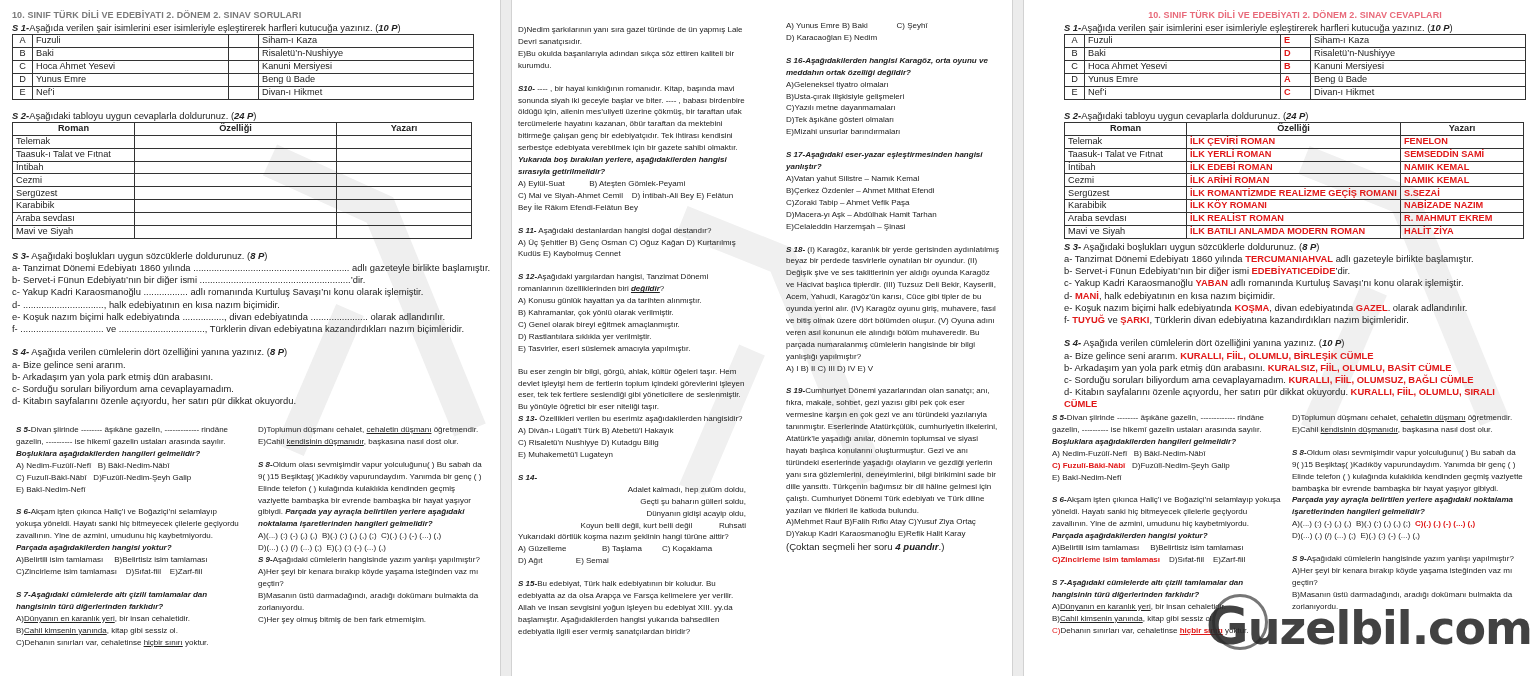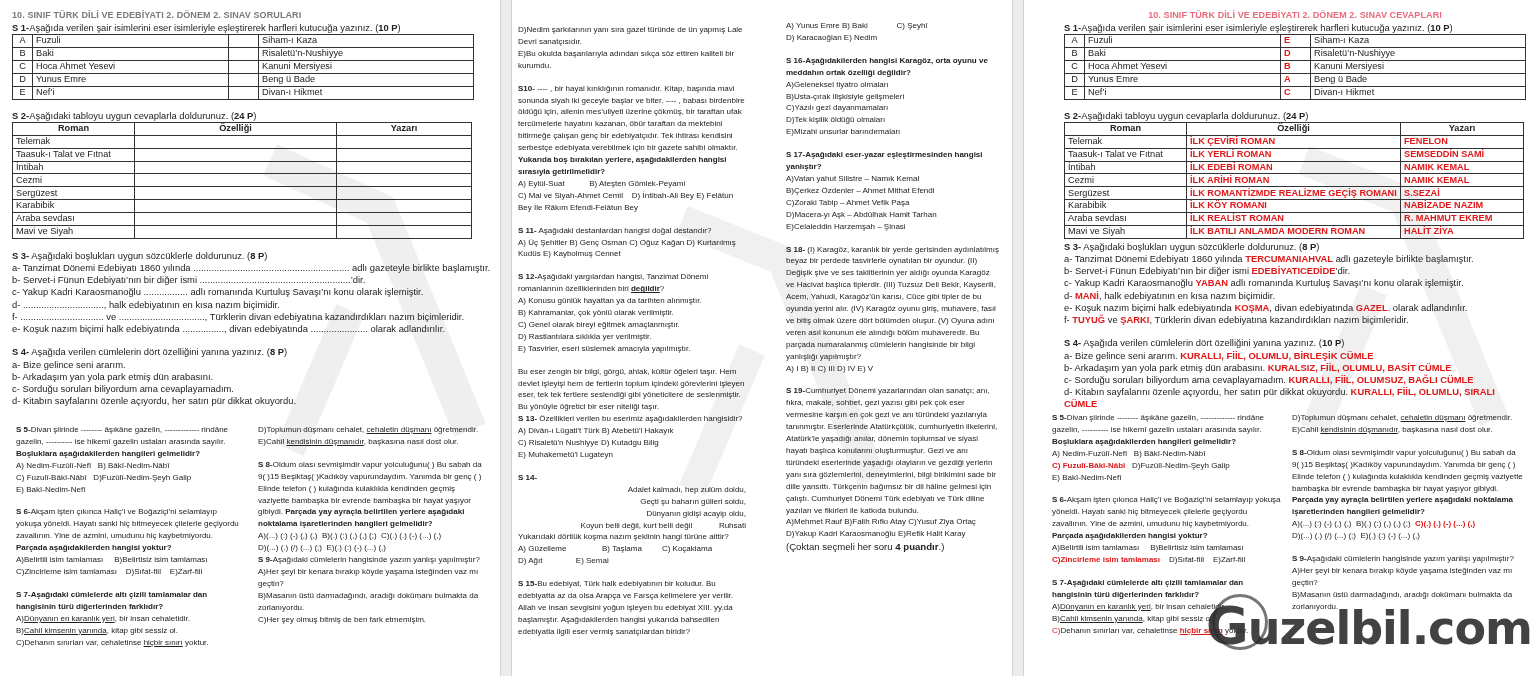--- a/index.html
+++ b/index.html
@@ -8,21 +8,21 @@
   .page { position: absolute; top: 0; height: 676px; background: #fff; overflow: hidden; }
   #p1 { left: 0; width: 500px; }
   #p2 { left: 512px; width: 500px; }
   #p3 { left: 1024px; width: 512px; }
   .gutter { position: absolute; top: 0; width: 12px; height: 676px; background: #ececec; border-left: 1px solid #d2d2d2; border-right: 1px solid #d2d2d2; }
   #g1 { left: 500px; } #g2 { left: 1012px; }
   .title { font-size: 9px; font-weight: bold; color: #7a7a7a; letter-spacing: 0.1px; }
   .title.red { color: #e86a7a; text-align: center; }
   .q { font-size: 9.4px; line-height: 12.2px; }
   .small { font-size: 8px; line-height: 11.9px; }
-  b { font-weight: bold; }
+  b { font-weight: bold; font-style: italic; }
   .red { color: #e01818; }
   .redb { color: #e01818; font-weight: bold; }
   table { border-collapse: collapse; font-size: 9.2px; }
   td, th { border: 1px solid #333; padding: 0 3px; height: 12.9px; line-height: 11.5px; font-weight: normal; text-align: left; }
   th { text-align: center; font-weight: bold; margin-left: 39px; }
   .u { text-decoration: underline; }
   .col { position: absolute; }
   .block { margin-bottom: 11px; }
   .indent { padding-left: 17px; text-align: right; }
   .wm { position: absolute; pointer-events: none; }
@@ -125,22 +125,22 @@
     <td></td>
           </tr>
         </tbody>
     </table>
     <div class="q" style="margin-top:11px">
       <div><b>S 3-</b><span> Aşağıdaki boşlukları uygun sözcüklerle doldurunuz. (</span><b>8 P</b><span>)</span></div>
       <div>a- Tanzimat Dönemi Edebiyatı 1860 yılında ............................................................ adlı gazeteyle birlikte başlamıştır.</div>
       <div>b- Servet-i Fünun Edebiyatı’nın bir diğer ismi ..........................................................’dir.</div>
       <div>c- Yakup Kadri Karaosmanoğlu ................. adlı romanında Kurtuluş Savaşı’nı konu olarak işlemiştir.</div>
       <div>d- ..............................., halk edebiyatının en kısa nazım biçimidir.</div>
+      <div>e- Koşuk nazım biçimi halk edebiyatında ................, divan edebiyatında ...................... olarak adlandırılır.</div>
       <div>f- ................................ ve ................................., Türklerin divan edebiyatına kazandırdıkları nazım biçimleridir.</div>
-      <div>e- Koşuk nazım biçimi halk edebiyatında ................, divan edebiyatında ...................... olarak adlandırılır.</div>
     </div>
     <div class="q" style="margin-top:11px">
       <div><b>S 4-</b><span> Aşağıda verilen cümlelerin dört özelliğini yanına yazınız. (</span><b>8 P</b><span>)</span></div>
       <div>a- Bize gelince seni ararım.</div>
       <div>b- Arkadaşım yan yola park etmiş dün arabasını.</div>
       <div>c- Sorduğu soruları biliyordum ama cevaplayamadım.</div>
       <div>d- Kitabın sayfalarını özenle açıyordu, her satırı pür dikkat okuyordu.</div>
     </div>
   </div>
 
@@ -235,22 +235,22 @@
   </div>
   <div class="col small" style="left:274px;top:20px;width:214px">
     <div class="block">
       <div><span>A) Yunus Emre  B) Baki</span>&nbsp;&nbsp;&nbsp;&nbsp;&nbsp;&nbsp;&nbsp;&nbsp;&nbsp;&nbsp;&nbsp;&nbsp;&nbsp;<span>C) Şeyhî</span></div>
       <div>D) Karacaoğlan  E) Nedim</div>
     </div>
     <div class="block">
       <div><b>S 16-</b><b>Aşağıdakilerden hangisi Karagöz, orta oyunu ve meddahın ortak özelliği değildir?</b></div>
       <div>A)Geleneksel tiyatro olmaları</div>
       <div>B)Usta-çırak ilişkisiyle gelişmeleri</div>
-      <div>C)Yazılı gezi dayanmamaları</div>
-      <div>D)Tek kişilik öldüğü olmaları</div>
+      <div>C)Yazılı metne dayanmamaları</div>
+      <div>D)Tek âşıkâne gösteri olmaları</div>
       <div>E)Mizahi unsurlar barındırmaları</div>
     </div>
     <div class="block">
       <div><b>S 17-</b><b>Aşağıdaki eser-yazar eşleştirmesinden hangisi yanlıştır?</b></div>
       <div>A)Vatan yahut Silistre – Namık Kemal</div>
       <div>B)Çerkez Özdenler – Ahmet Mithat Efendi</div>
       <div>C)Zoraki Tabip – Ahmet Vefik Paşa</div>
       <div>D)Macera-yı Aşk – Abdülhak Hamit Tarhan</div>
       <div>E)Celaleddin Harzemşah – Şinasi</div>
     </div>

